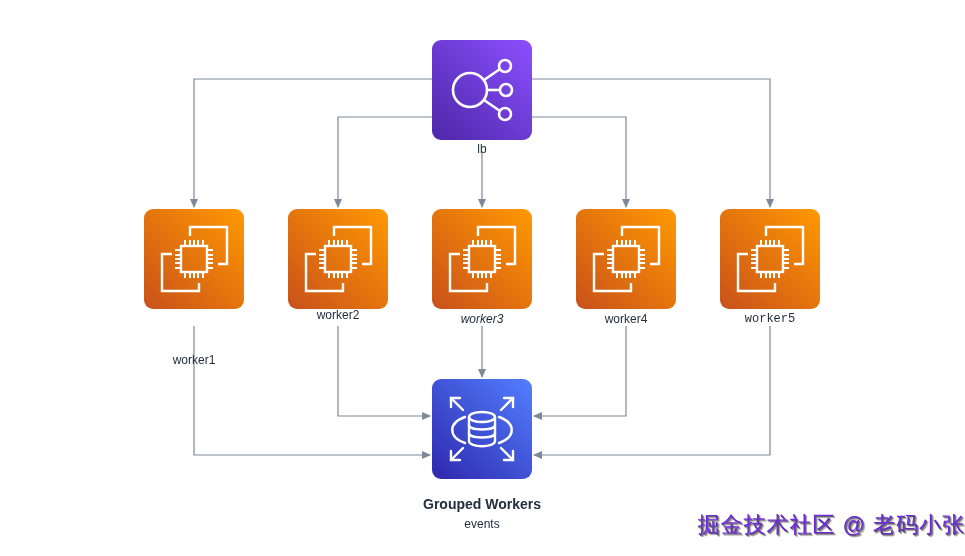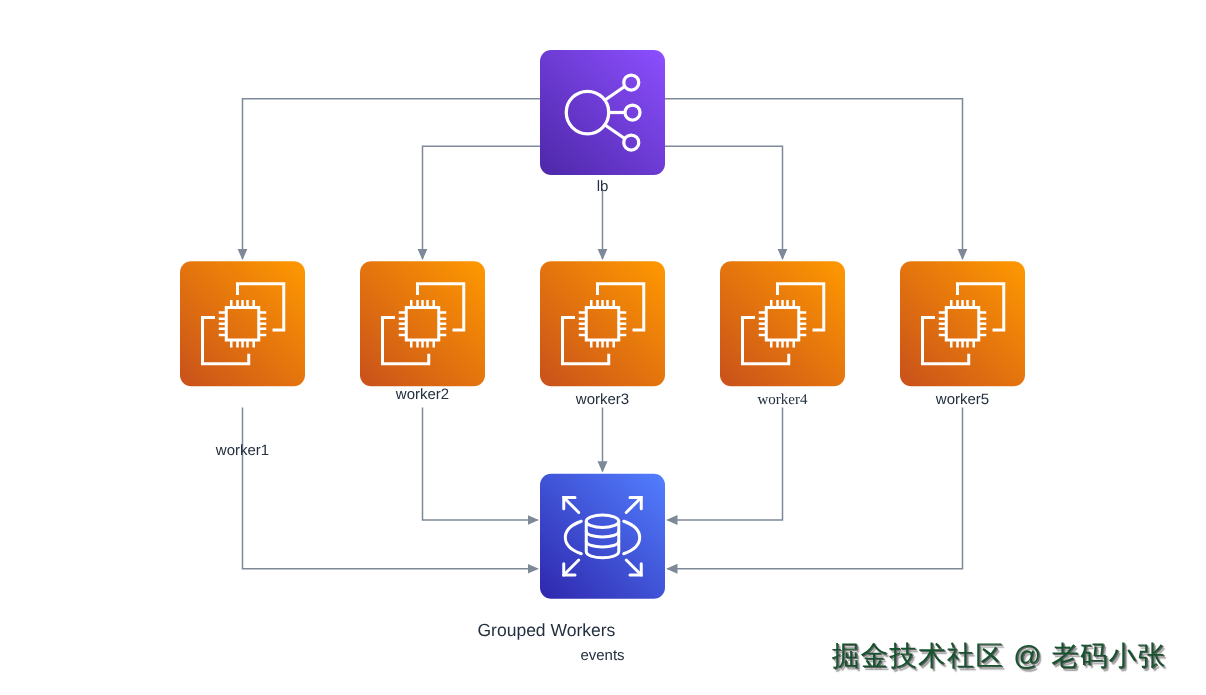--- a/index.html
+++ b/index.html
@@ -4,22 +4,22 @@
 <style>
   html, body { margin: 0; padding: 0; background: #ffffff; }
   body { width: 965px; height: 556px; position: relative; overflow: hidden; font-family: "Liberation Sans", sans-serif; }
   #diagram { position: absolute; left: 0; top: 0; width: 965px; height: 416px; }
   .node { position: absolute; width: 100px; height: 100px; border-radius: 9px; }
   .node svg { position: absolute; left: 0; top: 0; }
   .lb-node { background: linear-gradient(45deg, #4d27a8 0%, #8c4fff 100%); }
   .ec2-node { background: linear-gradient(45deg, #c8511b 0%, #ff9900 100%); }
   .db-node { background: linear-gradient(45deg, #2e27ad 0%, #527fff 100%); }
   .label { position: absolute; color: #232f3e; font-size: 12px; text-align: center; width: 120px; white-space: nowrap; }
-  .group-label { position: absolute; color: #232f3e; font-size: 14px; text-align: left; width: 200px; white-space: nowrap; }
-  .watermark { position: absolute; right: 32px; top: 510px; font-size: 22px; color: #14532d; white-space: nowrap;
+  .group-label { position: absolute; color: #232f3e; font-size: 14px; text-align: center; width: 200px; white-space: nowrap; font-weight: bold; }
+  .watermark { position: absolute; right: 0; top: 510px; font-size: 22px; color: #6d28d9; white-space: nowrap;
     text-shadow: 1px 1px 0 #666, 2px 2px 1px #999, -1px -1px 0 #fff; letter-spacing: 1px; }
 </style>
 </head>
 <body>
 
 <div id="diagram">
 
   <svg width="965" height="556" style="position:absolute;left:0;top:0;">
     <defs>
       <marker id="arr" markerWidth="10" markerHeight="10" refX="8" refY="5" orient="auto" markerUnits="userSpaceOnUse">
@@ -145,21 +145,21 @@
             <line x1="31" y1="59" x2="37" y2="59"></line>
     <line x1="63" y1="41" x2="69" y2="41"></line>
             <line x1="63" y1="46" x2="69" y2="46"></line>
             <line x1="63" y1="50" x2="69" y2="50"></line>
             <line x1="63" y1="54" x2="69" y2="54"></line>
             <line x1="63" y1="59" x2="69" y2="59"></line>
   </g>
 </g>
       </svg>
   </div>
-  <div class="label" style="left:422px;top:312px;">worker3</div>
+  <div class="label" style="left:422px;top:312px;font-style:italic;">worker3</div>
 
   <div class="node ec2-node" style="left:576px;top:209px;">
     <svg width="100" height="100" class="ec2-svg">
 <g fill="none" stroke="#ffffff" stroke-width="2.4">
   <polyline points="46,27 46,18 83,18 83,55 74,55"></polyline>
   <polyline points="28,45 18,45 18,82 55,82 55,74"></polyline>
   <rect x="37" y="37" width="26" height="26"></rect>
   <g stroke-width="2">
     <line x1="41" y1="31" x2="41" y2="37"></line>
             <line x1="46" y1="31" x2="46" y2="37"></line>
@@ -178,21 +178,21 @@
             <line x1="31" y1="59" x2="37" y2="59"></line>
     <line x1="63" y1="41" x2="69" y2="41"></line>
             <line x1="63" y1="46" x2="69" y2="46"></line>
             <line x1="63" y1="50" x2="69" y2="50"></line>
             <line x1="63" y1="54" x2="69" y2="54"></line>
             <line x1="63" y1="59" x2="69" y2="59"></line>
   </g>
 </g>
       </svg>
   </div>
-  <div class="label" style="left:566px;top:312px;font-family:Liberation Serif, serif;">worker4</div>
+  <div class="label" style="left:566px;top:312px;">worker4</div>
 
   <div class="node ec2-node" style="left:720px;top:209px;">
     <svg width="100" height="100" class="ec2-svg">
 <g fill="none" stroke="#ffffff" stroke-width="2.4">
   <polyline points="46,27 46,18 83,18 83,55 74,55"></polyline>
   <polyline points="28,45 18,45 18,82 55,82 55,74"></polyline>
   <rect x="37" y="37" width="26" height="26"></rect>
   <g stroke-width="2">
     <line x1="41" y1="31" x2="41" y2="37"></line>
             <line x1="46" y1="31" x2="46" y2="37"></line>
@@ -211,21 +211,21 @@
             <line x1="31" y1="59" x2="37" y2="59"></line>
     <line x1="63" y1="41" x2="69" y2="41"></line>
             <line x1="63" y1="46" x2="69" y2="46"></line>
             <line x1="63" y1="50" x2="69" y2="50"></line>
             <line x1="63" y1="54" x2="69" y2="54"></line>
             <line x1="63" y1="59" x2="69" y2="59"></line>
   </g>
 </g>
       </svg>
   </div>
-  <div class="label" style="left:710px;top:312px;">worker5</div>
+  <div class="label" style="left:710px;top:312px;font-family:Liberation Mono, monospace;">worker5</div>
 
   <div class="node db-node" style="left:432px;top:379px;">
     <svg width="100" height="100">
       <g fill="none" stroke="#ffffff" stroke-width="2.4" stroke-linecap="round">
 
         <line x1="19" y1="19" x2="31" y2="31"></line>
           <polyline points="19,28 19,19 28,19"></polyline>
         <line x1="81" y1="19" x2="69" y2="31"></line>
           <polyline points="72,19 81,19 81,28"></polyline>
         <line x1="19" y1="81" x2="31" y2="69"></line>

